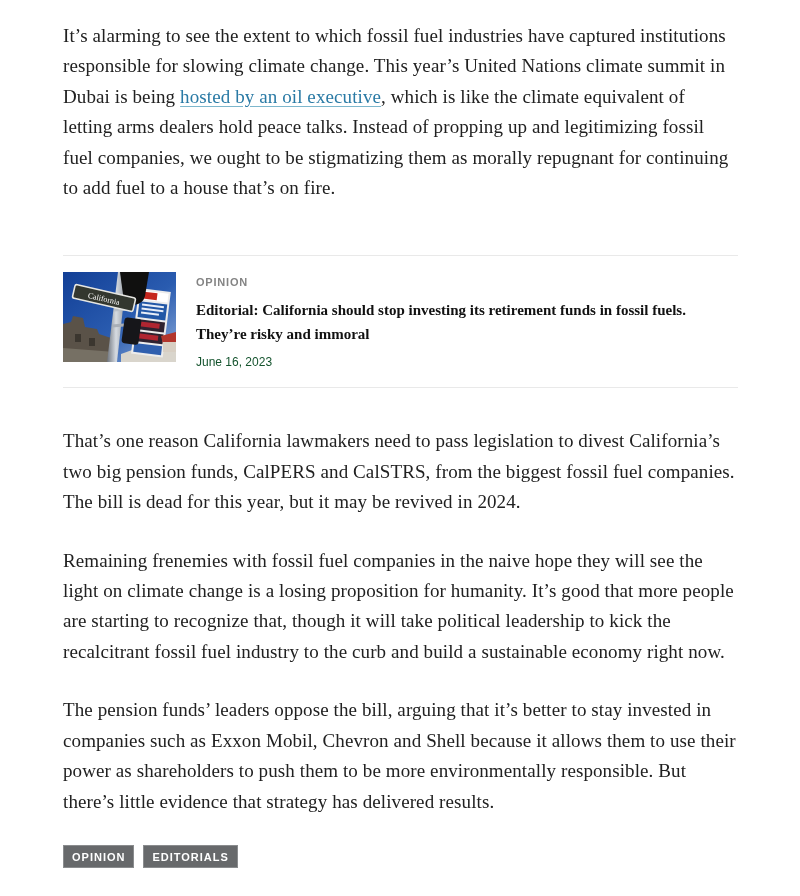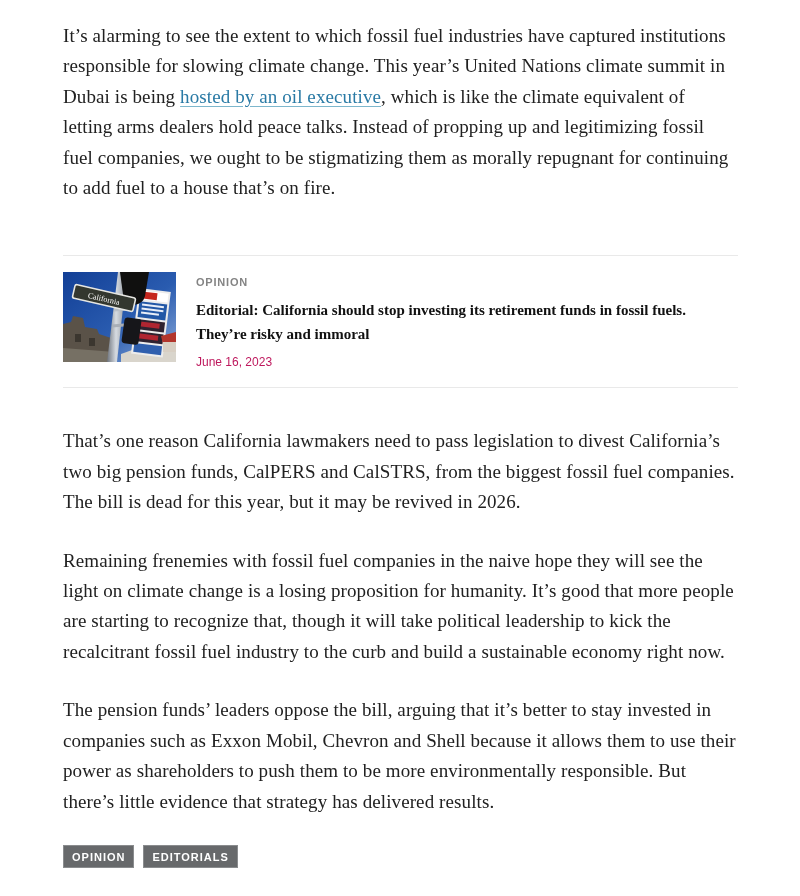--- a/index.html
+++ b/index.html
@@ -66,21 +66,21 @@
     font-size: 15px;
     font-weight: 700;
     line-height: 24px;
     color: #111111;
     margin-top: 10px;
     max-width: 530px;
   }
   .card-date {
     font-family: "Liberation Sans", sans-serif;
     font-size: 12px;
-    color: #be185d;
+    color: #14532d;
     margin-top: 9px;
   }
   
   .tags-row {
     padding: 0 62px 0 63px;
     margin-top: 21px;
     display: flex;
     gap: 9px;
   }
   .tag-chip {
@@ -160,21 +160,21 @@
         <rect x="100" y="70" width="13" height="10" fill="#d8cfc3"></rect>
       </svg>
     </div>
     <div class="card-text">
       <div class="card-kicker">OPINION</div>
       <div class="card-headline">Editorial: California should stop investing its retirement funds in fossil fuels. They’re risky and immoral</div>
       <div class="card-date">June 16, 2023</div>
     </div>
   </div>
 
-  <p class="body-para">That’s one reason California lawmakers need to pass legislation to divest California’s two big pension funds, CalPERS and CalSTRS, from the biggest fossil fuel companies. The bill is dead for this year, but it may be revived in 2026.</p>
+  <p class="body-para">That’s one reason California lawmakers need to pass legislation to divest California’s two big pension funds, CalPERS and CalSTRS, from the biggest fossil fuel companies. The bill is dead for this year, but it may be revived in 2024.</p>
 
   <p class="body-para">Remaining frenemies with fossil fuel companies in the naive hope they will see the light on climate change is a losing proposition for humanity. It’s good that more people are starting to recognize that, though it will take political leadership to kick the recalcitrant fossil fuel industry to the curb and build a sustainable economy right now.</p>
 
   <p class="body-para">The pension funds’ leaders oppose the bill, arguing that it’s better to stay invested in companies such as Exxon Mobil, Chevron and Shell because it allows them to use their power as shareholders to push them to be more environmentally responsible. But there’s little evidence that strategy has delivered results.</p>
 
 </div>
 
 <div class="tags-row">
   <span class="tag-chip">OPINION</span>
   <span class="tag-chip">EDITORIALS</span>

